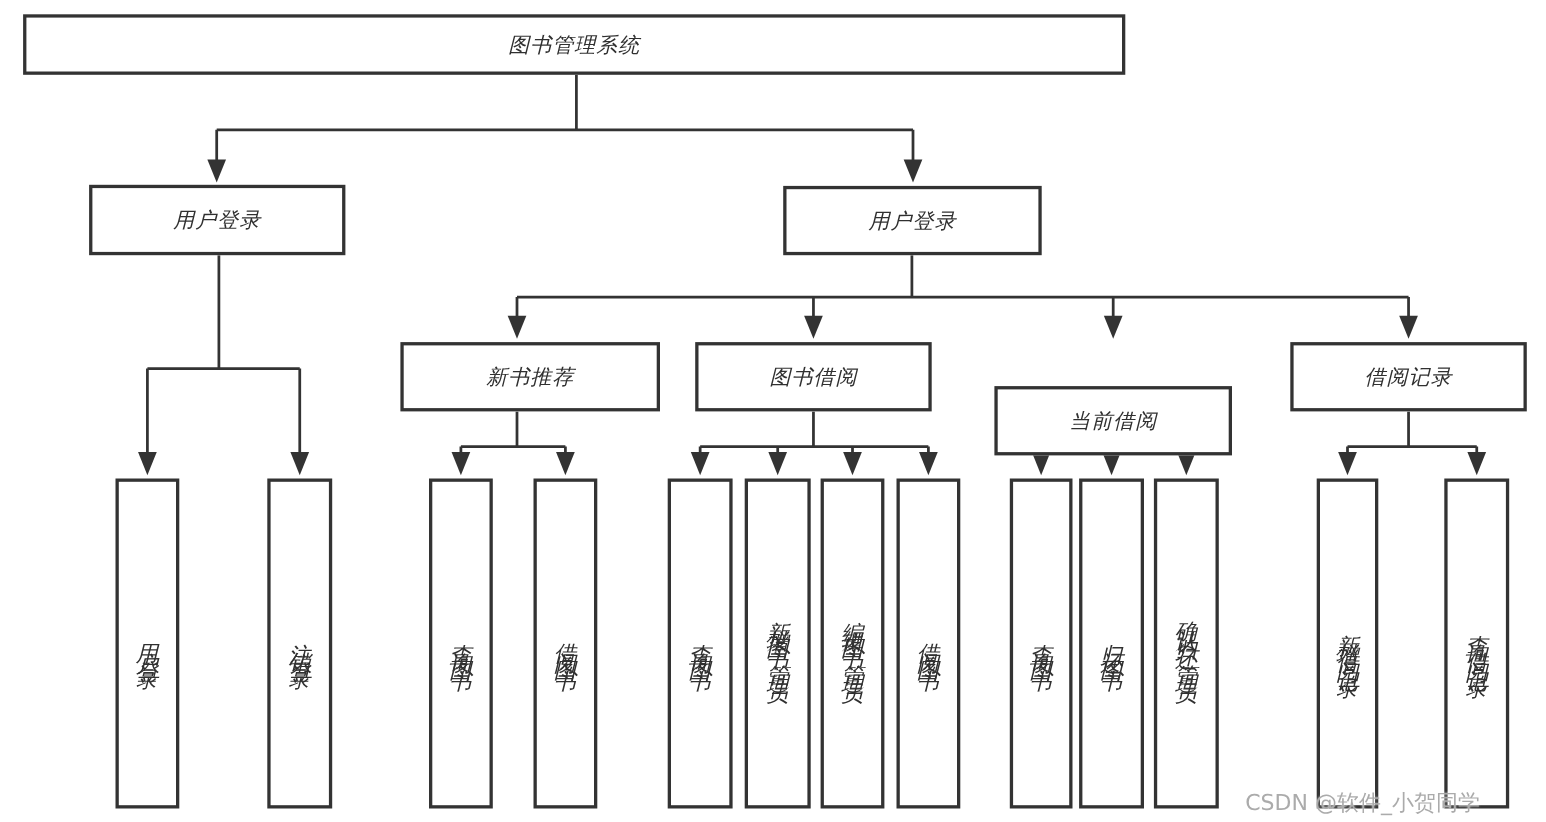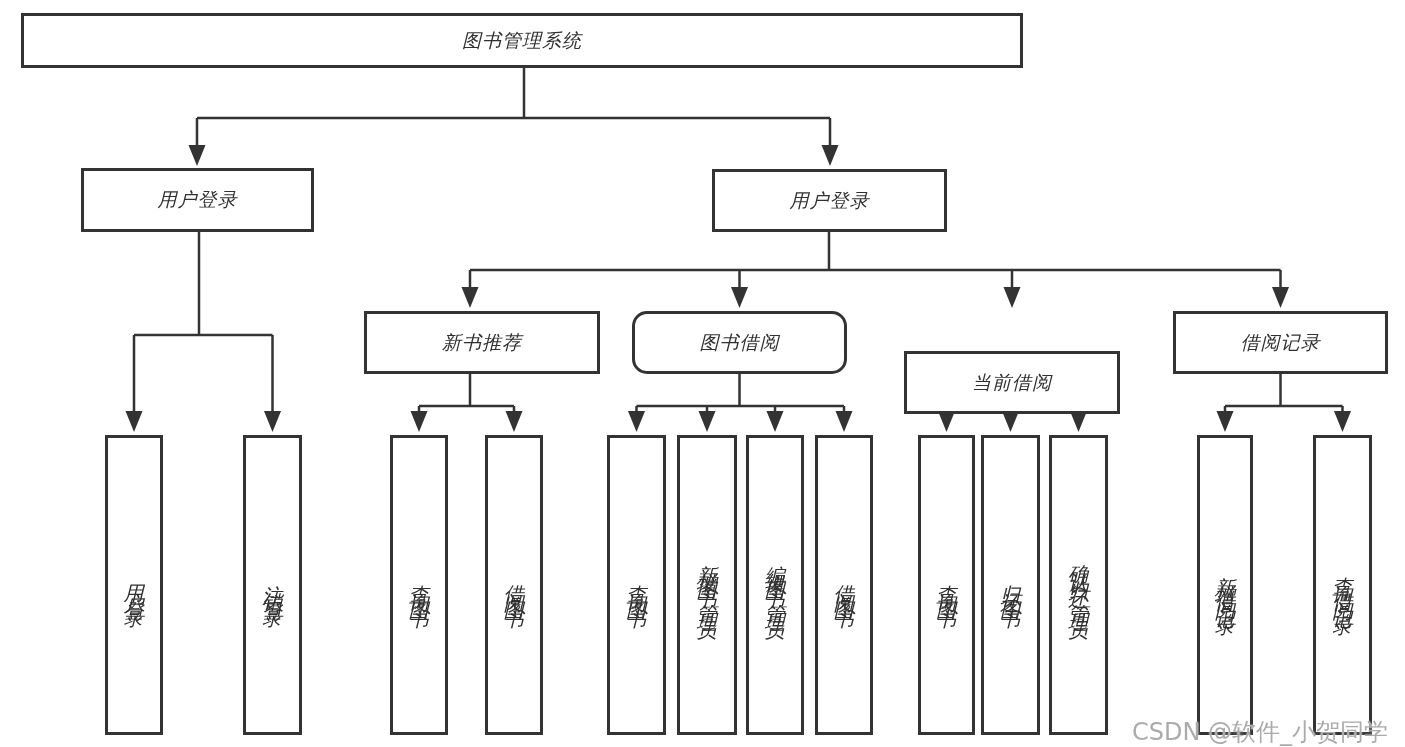--- a/index.html
+++ b/index.html
@@ -41,21 +41,21 @@
     text-orientation:mixed;
     font-size:20px;
     letter-spacing:8px;
     line-height:1;
     color:var(--text);
   }
   #watermark{
     position:absolute;
     left:1132px;top:716px;
     z-index:2;
-    font-size:24px;
+    font-size:20px;
     color:var(--watermark);
     white-space:nowrap;
     text-shadow:0 0 2px #ffffff;
   }
 </style>
 </head>
 <body>
 
 <div id="stage">
 
@@ -111,21 +111,21 @@
   <div class="box" style="left:81px;top:168px;width:233px;height:64px;">
     <span class="h-label">用户登录</span>
   </div>
   <div class="box" style="left:712px;top:169px;width:235px;height:63px;">
     <span class="h-label">用户登录</span>
   </div>
 
   <div class="box" style="left:364px;top:311px;width:236px;height:63px;">
     <span class="h-label">新书推荐</span>
   </div>
-  <div class="box" style="left:632px;top:311px;width:215px;height:63px;border-radius:15px;">
+  <div class="box" style="left:632px;top:311px;width:215px;height:63px;">
     <span class="h-label">图书借阅</span>
   </div>
   <div class="box" style="left:904px;top:311px;width:216px;height:63px;margin-top:40px;">
     <span class="h-label">当前借阅</span>
   </div>
   <div class="box" style="left:1173px;top:311px;width:215px;height:63px;">
     <span class="h-label">借阅记录</span>
   </div>
 
   <div class="box leaf" style="left:105px;top:435px;width:58px;height:300px;">

